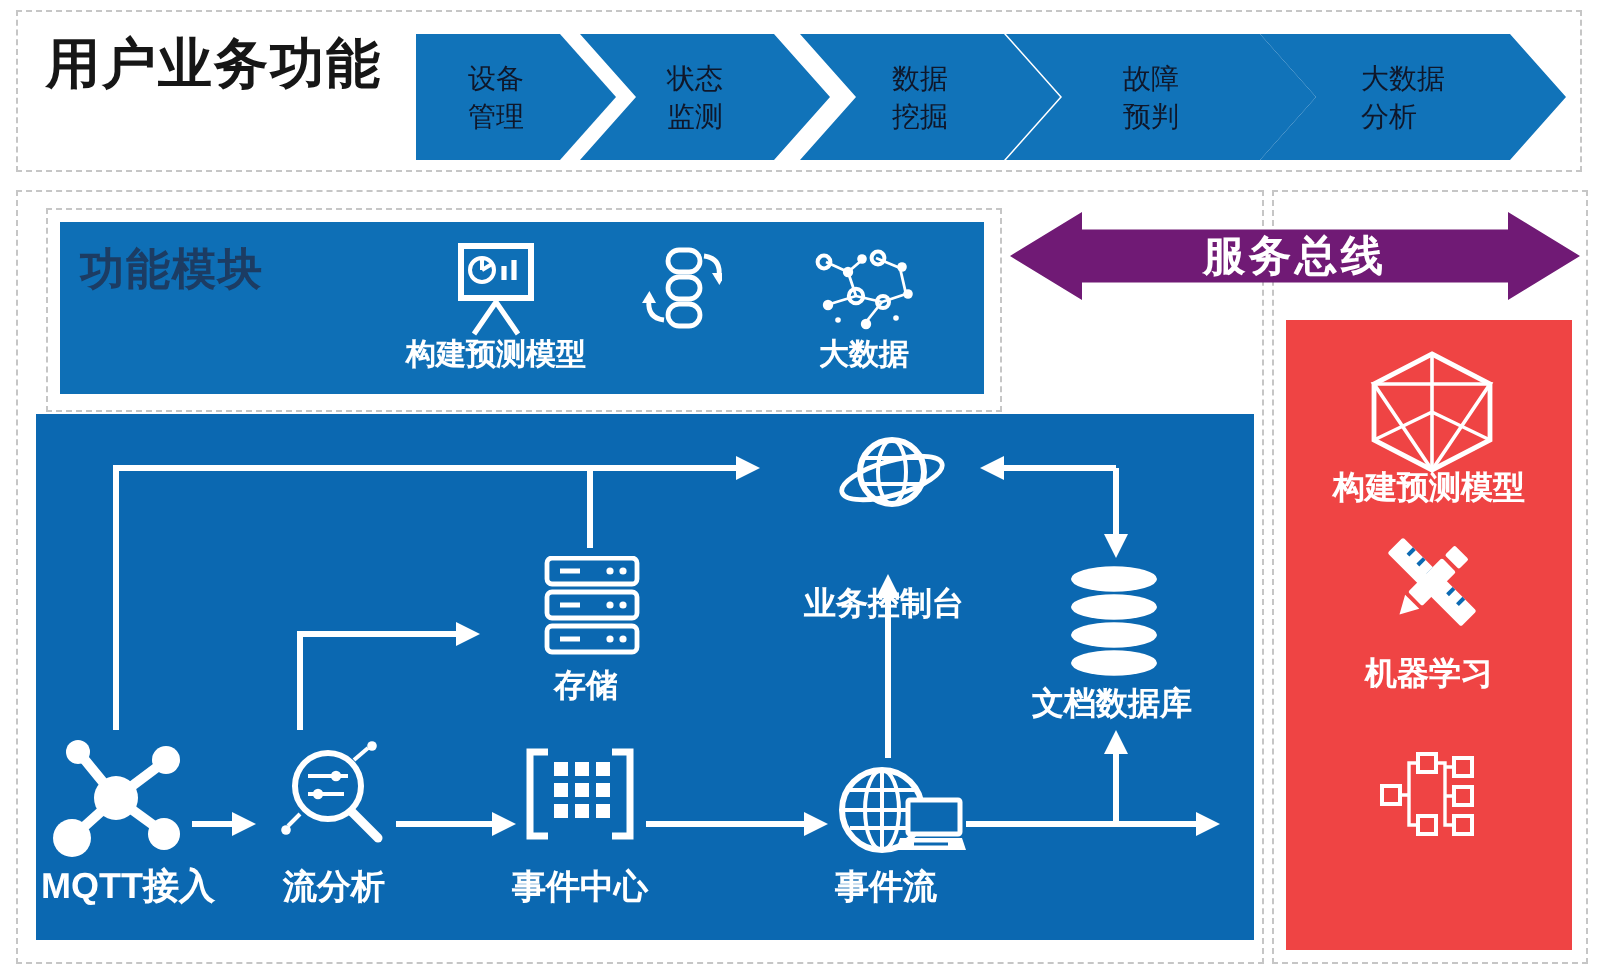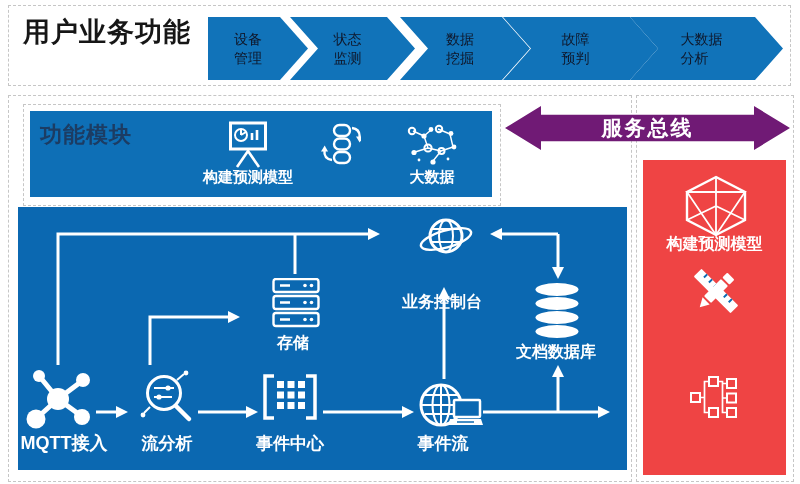--- a/index.html
+++ b/index.html
@@ -250,20 +250,21 @@
         <rect x="2" y="22.5" width="52" height="11" rx="1" fill="#fff"></rect>
         <path d="M10 22.5 v4.5 M17 22.5 v4.5 M24 22.5 v4.5 M31 22.5 v4.5 M38 22.5 v4.5 M45 22.5 v4.5" stroke="#0c6ab2" stroke-width="2"></path>
       </g>
       <g transform="rotate(-45 28 28)" fill="#fff">
         <polygon points="5,28 14,23 14,33"></polygon>
         <rect x="16" y="23" width="24" height="10" rx="1"></rect>
         <rect x="42" y="23" width="7" height="10" rx="1"></rect>
       </g>
     </svg>
   </div>
+  <div class="rp-label" style="top:167px;">机器学习</div>
 
   <div class="abs" style="left:47px;top:215px;">
     <svg width="50" height="46" viewBox="0 0 50 46" fill="none" stroke="#fff">
       <g stroke-width="2">
         <rect x="1" y="18" width="9" height="9"></rect>
         <rect x="19" y="2" width="9" height="9"></rect>
         <rect x="19" y="33" width="9" height="9"></rect>
         <rect x="37" y="4" width="9" height="9"></rect>
         <rect x="37" y="18.5" width="9" height="9"></rect>
         <rect x="37" y="33" width="9" height="9"></rect>

